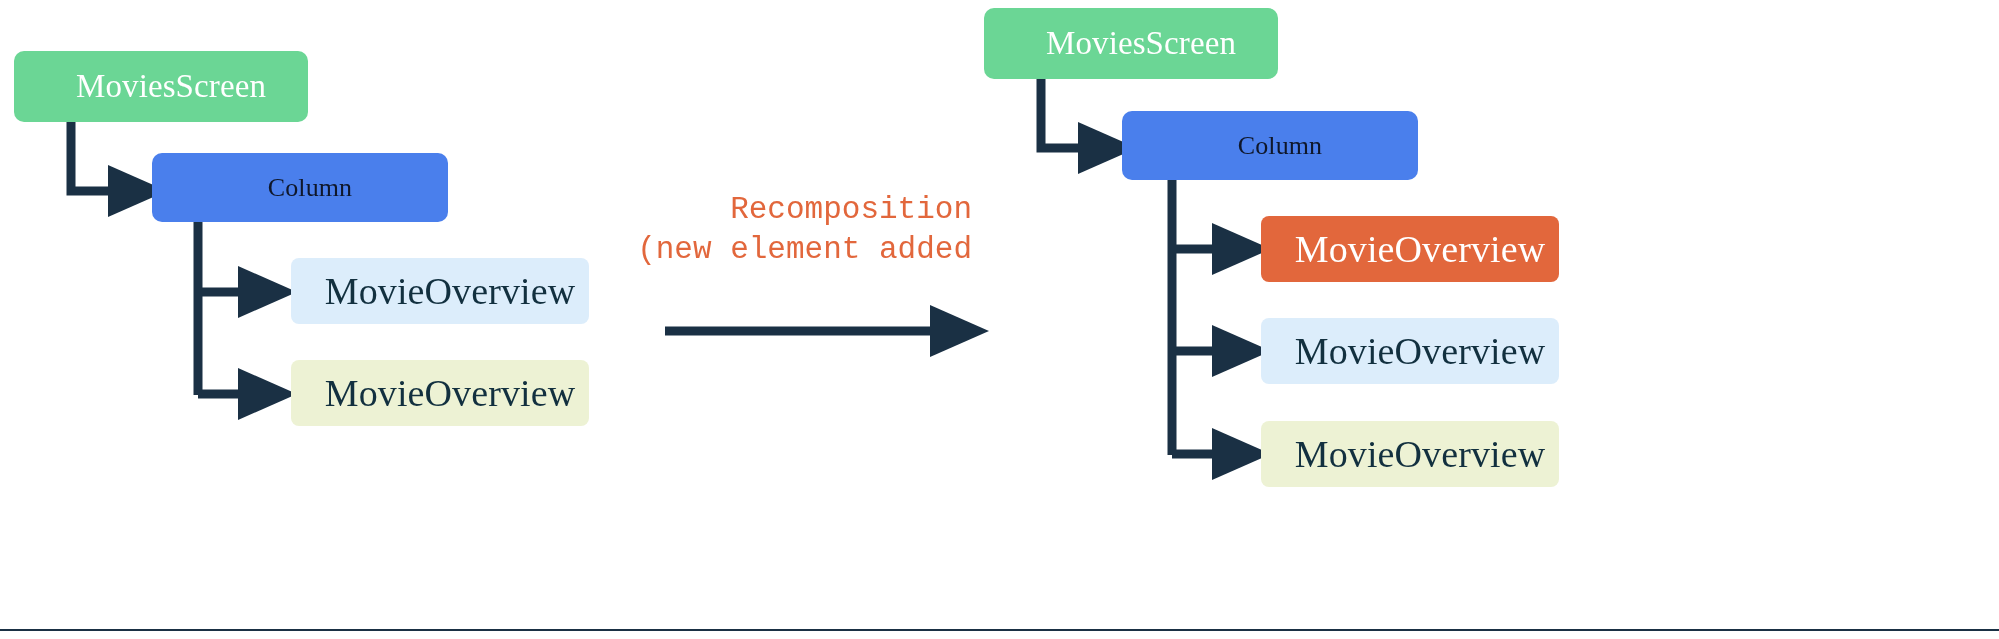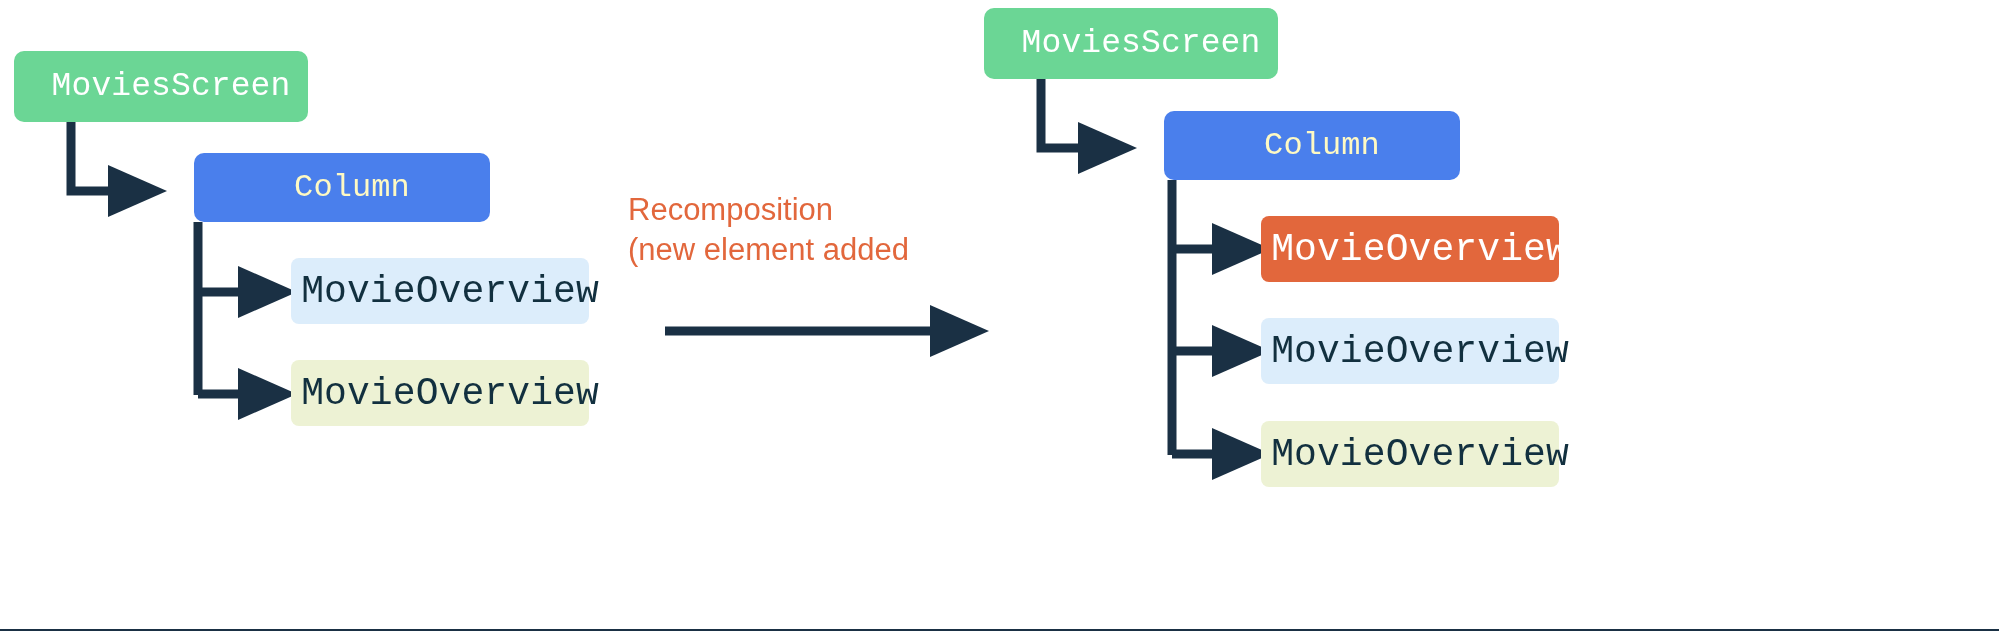--- a/index.html
+++ b/index.html
@@ -17,51 +17,50 @@
     background: #ffffff;
     overflow: hidden;
   }
   .node {
     position: absolute;
     display: flex;
     align-items: center;
     justify-content: center;
     box-sizing: border-box;
     border-radius: 10px;
-    font-family: Liberation Mono, monospace;
+    font-family: Liberation Serif, serif;
     font-weight: 400;
     letter-spacing: 0.1px;
     white-space: nowrap;
     padding-left: 20px;
   }
   .node.screen {
     font-size: 33px;
     color: #ffffff;
   }
   .node.column {
-    font-size: 32px;
-    color: #fef9c3;
-    margin-left: 42px;
+    font-size: 26px;
+    color: #0f172a;
   }
   .node.leaf {
     font-size: 38px;
     border-radius: 8px;
   }
   .node.leaf.solid {
     color: #ffffff;
   }
   .node.leaf.pale {
     color: #12303f;
   }
   .caption {
     position: absolute;
-    text-align: left;
+    text-align: right;
     font-size: 31px;
     line-height: 40px;
-    font-family: Liberation Sans, sans-serif;
+    font-family: Liberation Mono, monospace;
   }
   .caption div { white-space: nowrap; }
   svg.wires {
     position: absolute;
     left: 0;
     top: 0;
     width: 1999px;
     height: 639px;
     pointer-events: none;
   }

